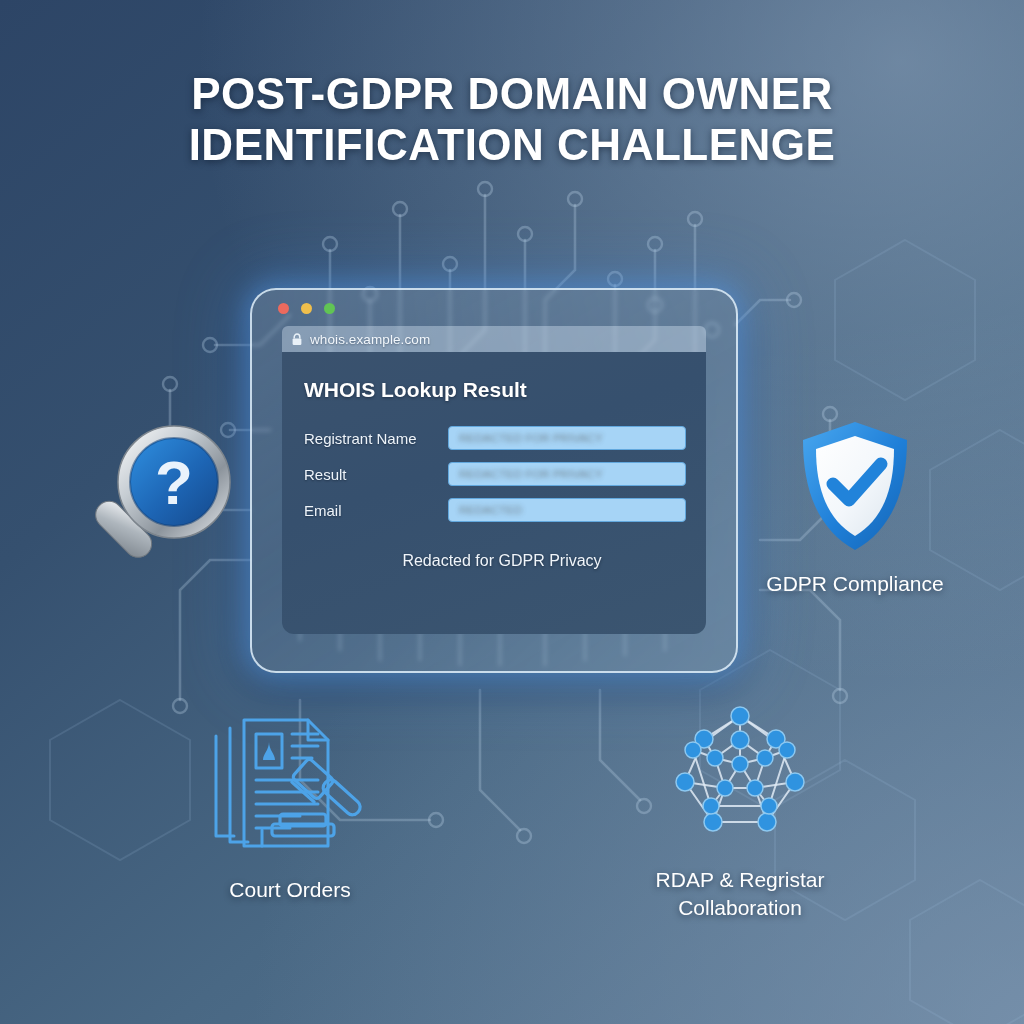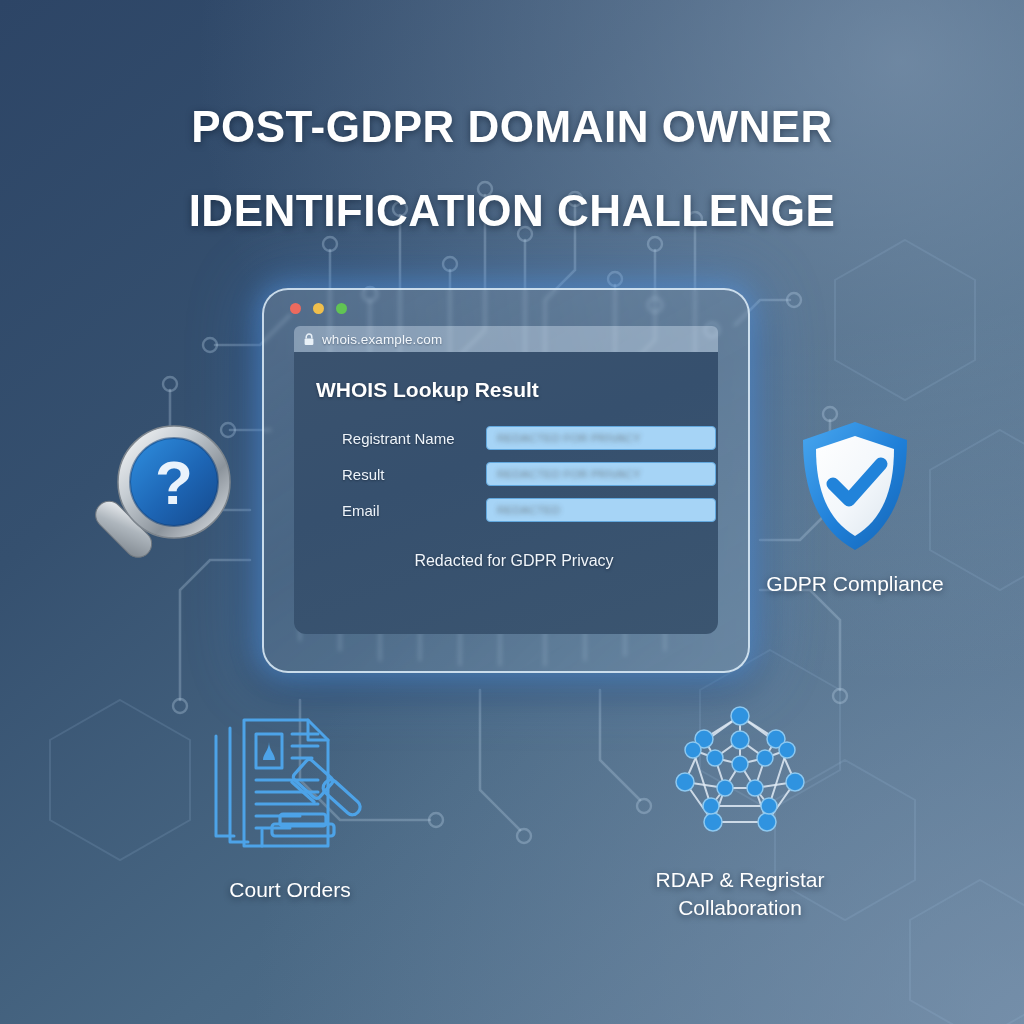--- a/index.html
+++ b/index.html
@@ -28,27 +28,26 @@
     top: 68px; left: 0; right: 0;
     text-align: center;
   }
   .title-line {
     color: #ffffff;
     font-size: 44px;
     font-weight: bold;
     letter-spacing: 0.5px;
     line-height: 51px;
     text-shadow: 0 2px 7px rgba(10,22,40,0.55);
-    margin-top: 33px;
   }
 
   
   .window-outer {
     position: absolute;
-    left: 262px;
+    left: 250px;
     top: 288px;
     width: 484px;
     height: 381px;
     border-radius: 26px;
     background: linear-gradient(150deg, rgba(190,215,240,0.22) 0%, rgba(150,180,212,0.14) 45%, rgba(170,200,228,0.20) 100%);
     border: 2px solid rgba(222,238,252,0.85);
     box-shadow:
       0 0 24px 6px rgba(96,170,255,0.40),
       0 0 60px 18px rgba(70,140,230,0.22),
       0 14px 40px rgba(8,20,38,0.35);
@@ -95,21 +94,21 @@
     padding: 18px 2px 0 18px;
     overflow: hidden;
   }
   .panel-title {
     color: #ffffff;
     font-size: 21px;
     font-weight: bold;
     margin: 8px 0 0 4px;
     text-shadow: 0 1px 3px rgba(8,18,34,0.5);
   }
-  .field-list { margin-top: 18px; margin-left: 26px; }
+  .field-list { margin-top: 18px; }
   .field-row {
     display: flex;
     align-items: center;
     height: 36px;
   }
   .field-label {
     color: #eef4fa;
     font-size: 15px;
     width: 148px;
     flex: none;

